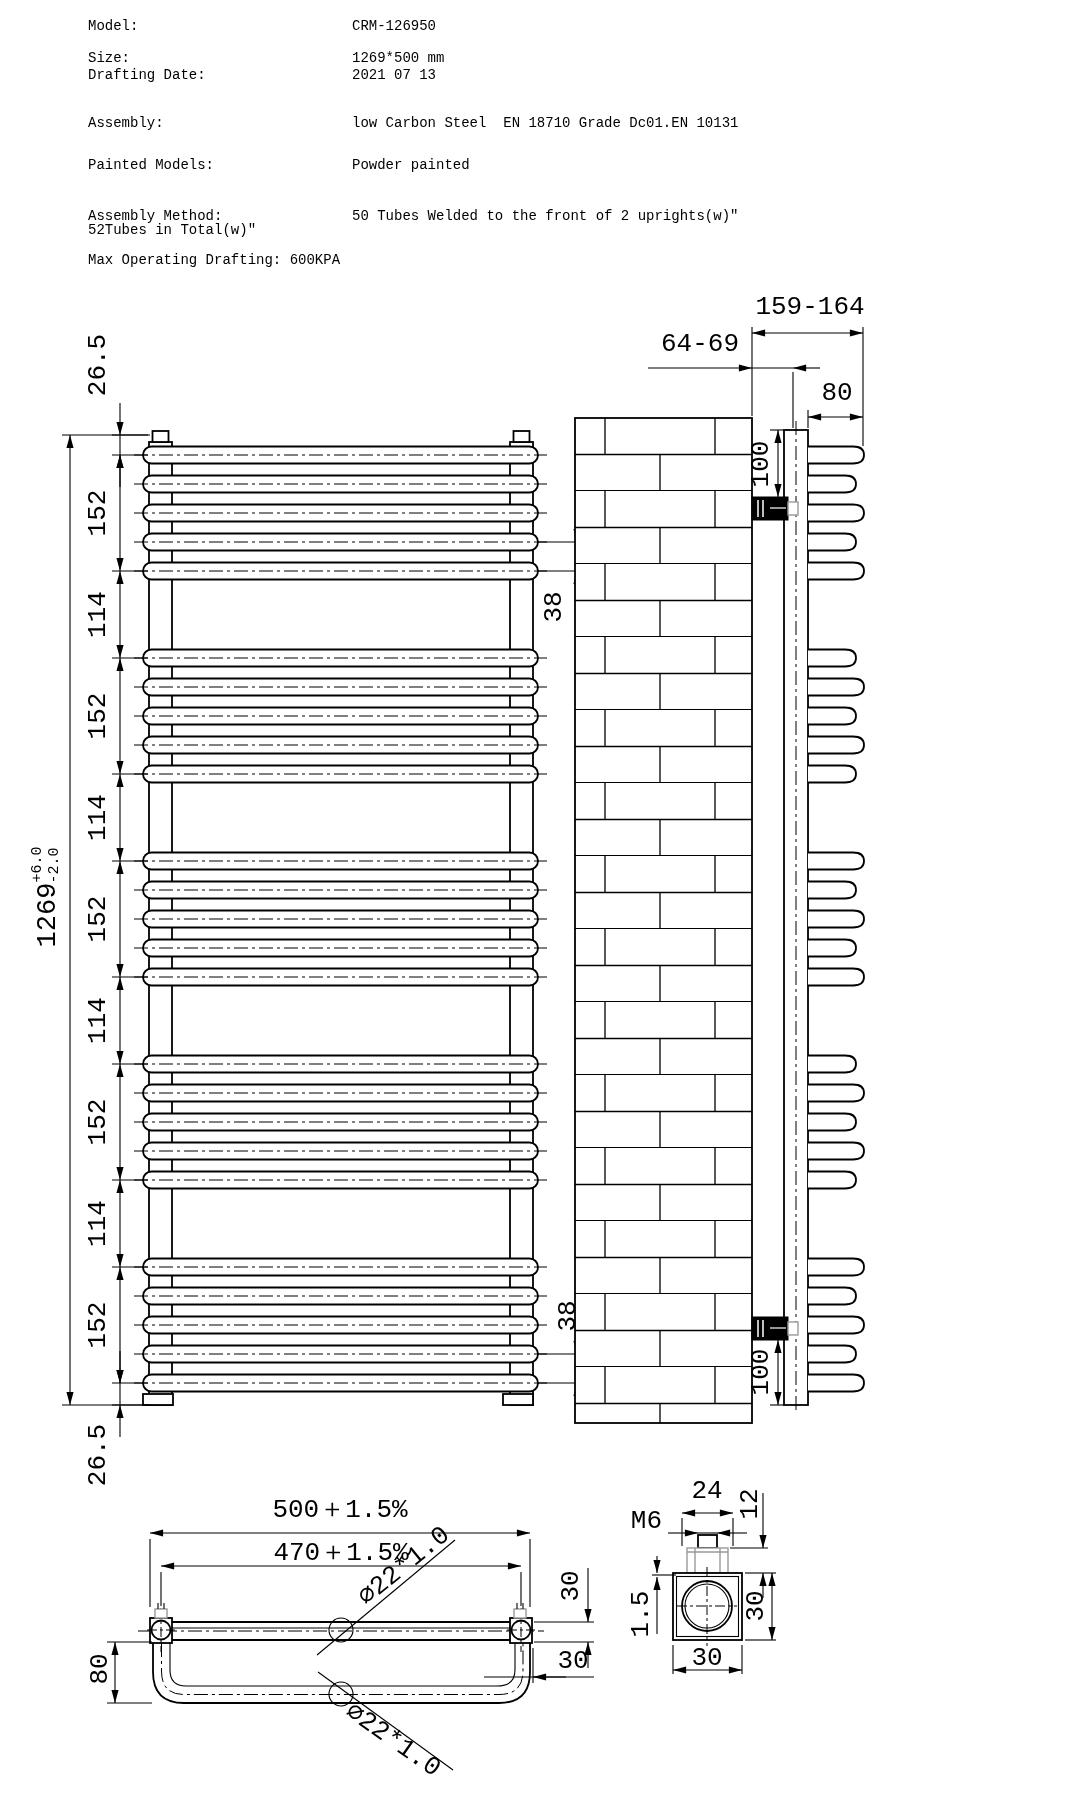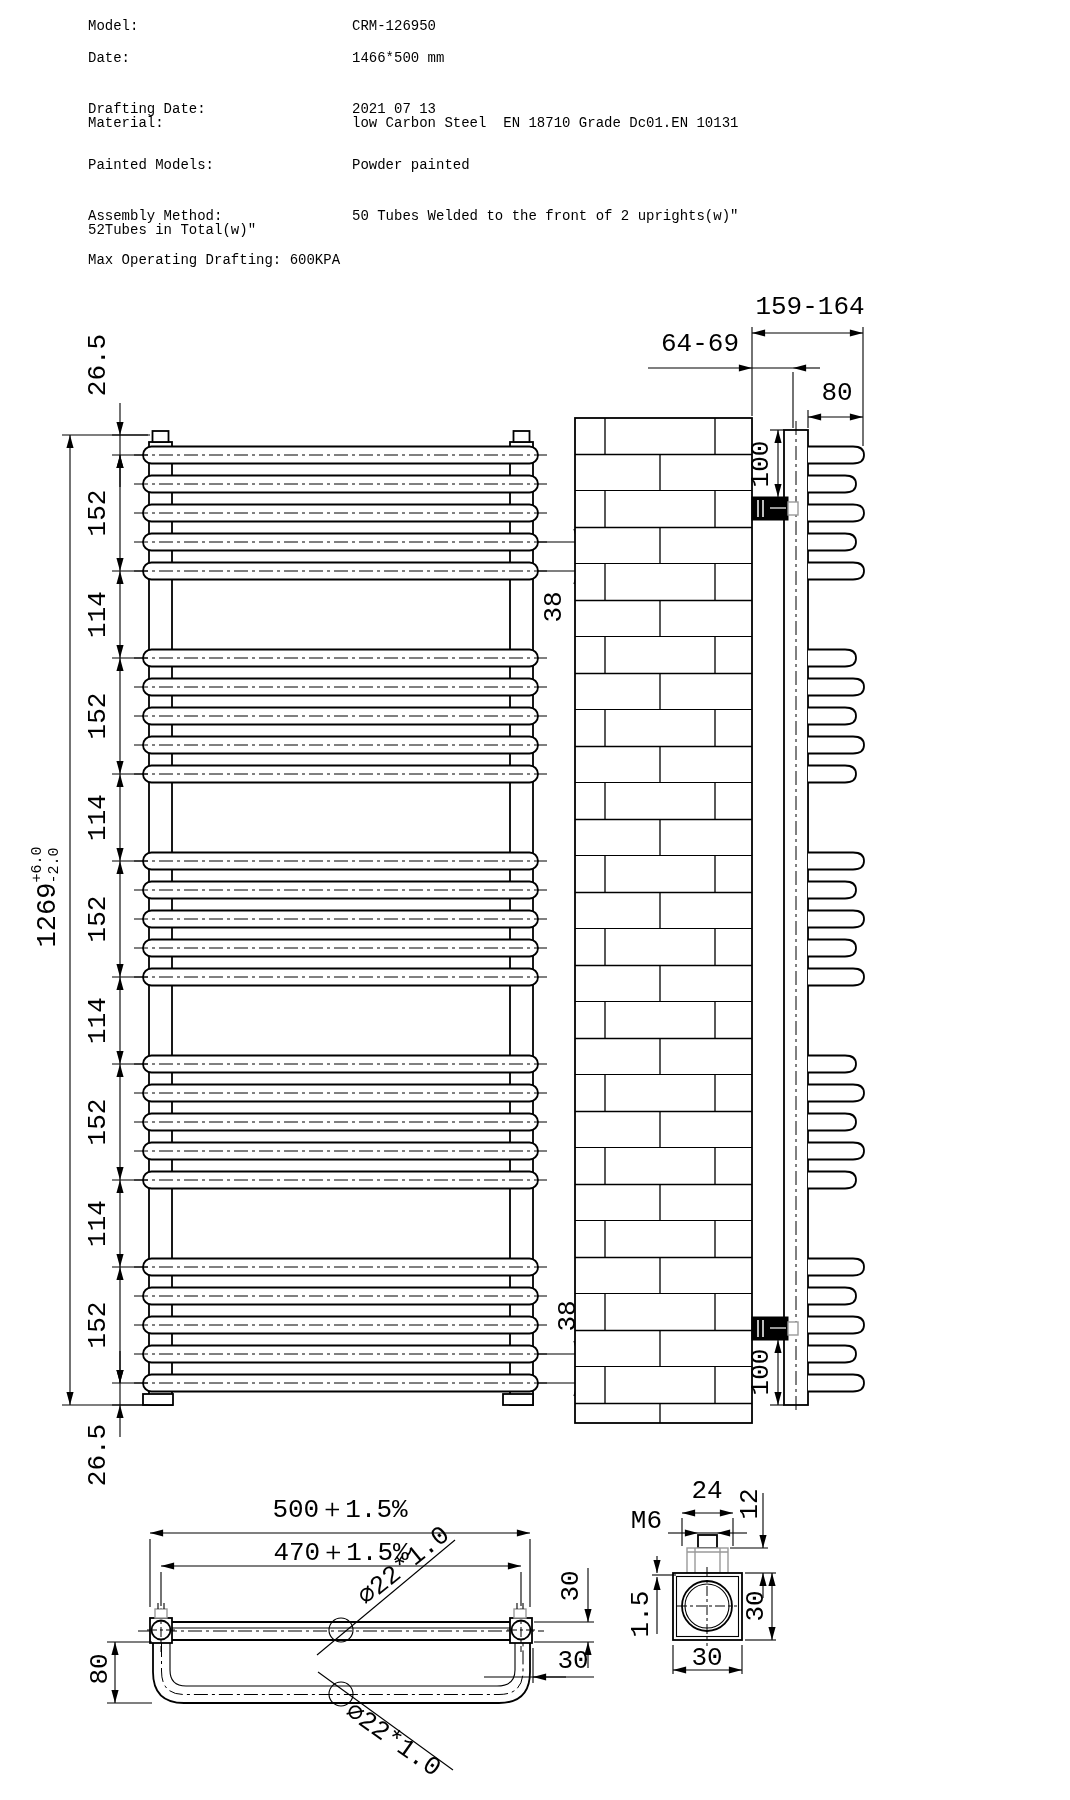--- a/index.html
+++ b/index.html
@@ -19,23 +19,23 @@
   .gray{fill:#fff;stroke:#9a9a9a;stroke-width:1.4;}
   .grayl{fill:none;stroke:#9a9a9a;stroke-width:1.4;}
 </style>
 </head>
 <body>
 
 <div id="page">
 
   <div class="spec">
     <div class="spec-row" style="top:18px"><span class="spec-label">Model:</span><span>CRM-126950</span></div>
-    <div class="spec-row" style="top:50px"><span class="spec-label">Date:</span><span>1466*500 mm</span></div>
-    <div class="spec-row" style="top:101px"><span class="spec-label">Drafting Date:</span><span>2021 07 13</span></div>
-    <div class="spec-row" style="top:115px"><span class="spec-label">Material:</span><span>low Carbon Steel  EN 18710 Grade Dc01.EN 10131</span></div>
+    <div class="spec-row" style="top:50px"><span class="spec-label">Size:</span><span>1269*500 mm</span></div>
+    <div class="spec-row" style="top:67px"><span class="spec-label">Drafting Date:</span><span>2021 07 13</span></div>
+    <div class="spec-row" style="top:115px"><span class="spec-label">Assembly:</span><span>low Carbon Steel  EN 18710 Grade Dc01.EN 10131</span></div>
     <div class="spec-row" style="top:157px"><span class="spec-label">Painted Models:</span><span>Powder painted</span></div>
     <div class="spec-row" style="top:208px"><span class="spec-label">Assembly Method:</span><span>50 Tubes Welded to the front of 2 uprights(w)"</span></div>
     <div class="spec-row" style="top:222px">52Tubes in Total(w)"</div>
     <div class="spec-row" style="top:252px">Max Operating Drafting: 600KPA</div>
   </div>
 
   <svg width="1070" height="1800" viewBox="0 0 1070 1800">
     <defs>
       <marker id="ae" viewBox="0 0 12 8" markerWidth="13" markerHeight="9" refX="11.5" refY="4" orient="auto-start-reverse">
         <path d="M0.5,1 L11.5,4 L0.5,7 Z" fill="#000"></path>

